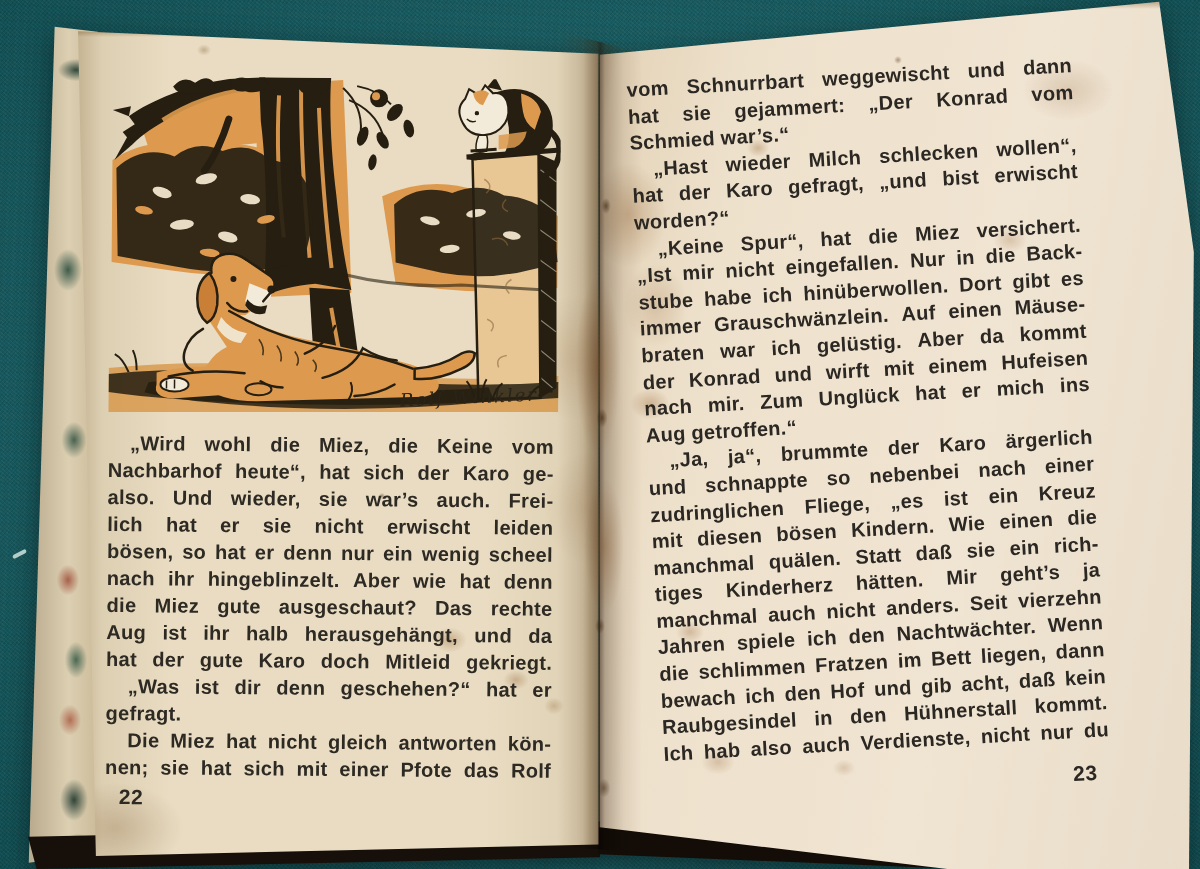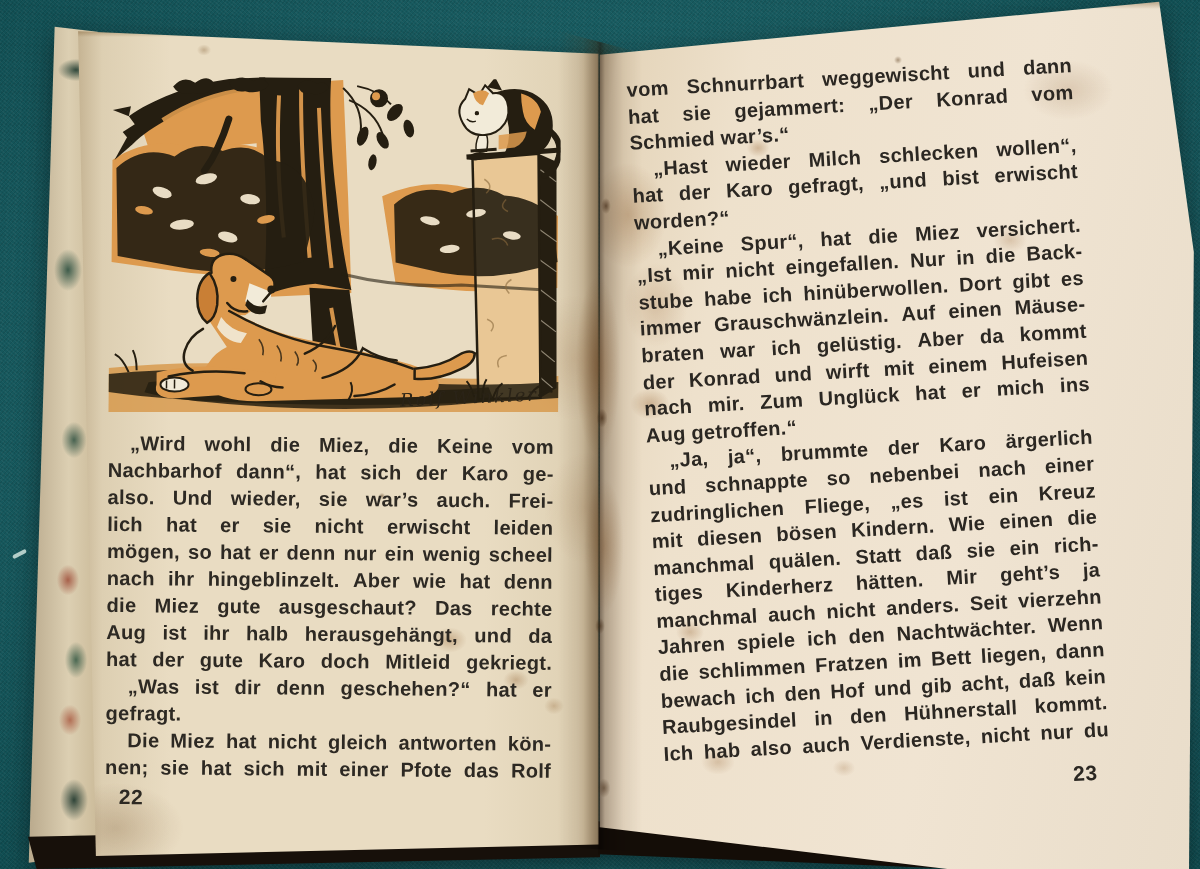--- a/index.html
+++ b/index.html
@@ -260,21 +260,21 @@
               <span>„Wird</span>
               <span>wohl</span>
               <span>die</span>
               <span>Miez,</span>
               <span>die</span>
               <span>Keine</span>
               <span>vom</span>
             </div>
             <div class="line just">
               <span>Nachbarhof</span>
-              <span>dann“,</span>
+              <span>heute“,</span>
               <span>hat</span>
               <span>sich</span>
               <span>der</span>
               <span>Karo</span>
               <span>ge-</span>
             </div>
             <div class="line just">
               <span>also.</span>
               <span>Und</span>
               <span>wieder,</span>
@@ -286,21 +286,21 @@
             <div class="line just">
               <span>lich</span>
               <span>hat</span>
               <span>er</span>
               <span>sie</span>
               <span>nicht</span>
               <span>erwischt</span>
               <span>leiden</span>
             </div>
             <div class="line just">
-              <span>mögen,</span>
+              <span>bösen,</span>
               <span>so</span>
               <span>hat</span>
               <span>er</span>
               <span>denn</span>
               <span>nur</span>
               <span>ein</span>
               <span>wenig</span>
               <span>scheel</span>
             </div>
             <div class="line just">

